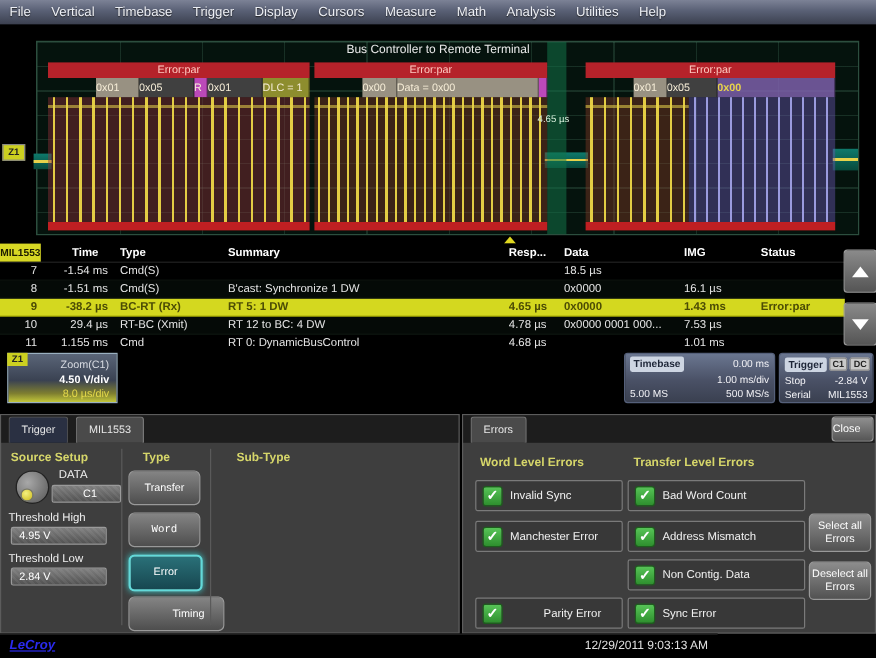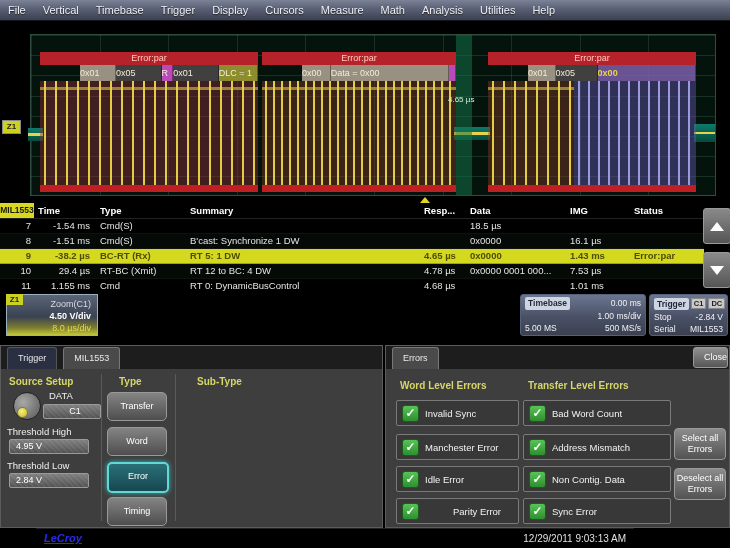--- a/index.html
+++ b/index.html
@@ -79,21 +79,21 @@
   .minibadge{background:#c9c9c9;color:#222;font-size:7.5px;font-weight:bold;padding:0 2px;
     border-radius:2px;margin-left:2px;border:1px solid #888;}
   
   .panel{position:absolute;top:345px;height:183px;background:#3e3e3e;border:1px solid #5c5c5c;box-sizing:border-box;}
   .lpanel{left:0;width:383px;} .rpanel{left:385px;width:345px;}
   .tabrow{position:absolute;top:-0px;left:0;right:0;height:23px;background:#1d1d1d;display:flex;align-items:flex-end;}
   .tab{height:21px;line-height:21px;padding:0 10px;font-size:9px;color:#e8e8e8;margin-left:6px;
     background:#2a3042;border:1px solid #555;border-bottom:none;border-radius:3px 3px 0 0;}
   .tab.active{background:#4a4a4a;border-color:#777;}
   .closebtn{position:absolute;right:2px;top:2px;width:33px;height:19px;border-radius:3px;border:1px solid #999;
-    background:linear-gradient(180deg,#909090,#565656);color:#fff;font-size:9px;text-align:right;line-height:19px;margin-left:22px;}
+    background:linear-gradient(180deg,#909090,#565656);color:#fff;font-size:9px;text-align:left;line-height:19px;margin-left:22px;}
   .grp-header{position:absolute;font-size:10px;font-weight:bold;color:#d6d66a;}
   .vdiv{position:absolute;top:28px;bottom:6px;width:1px;background:#5a5a5a;}
   .knob{position:absolute;width:26px;height:26px;border-radius:50%;border:1px solid #222;
     background:radial-gradient(circle at 35% 35%,#a8a8a8,#565656);}
   .knobdot{position:absolute;left:3px;bottom:1px;width:9px;height:9px;border-radius:50%;
     background:radial-gradient(circle at 40% 35%,#f5f080,#cbb918);border:1px solid #776;}
   .dlabel{position:absolute;font-size:9.5px;color:#f0f0f0;}
   .finput{position:absolute;height:15px;border-radius:2px;border:1px solid #9a9a9a;box-sizing:border-box;
     background:
       repeating-linear-gradient(45deg,rgba(255,255,255,.06) 0 2px,transparent 2px 4px),
@@ -108,21 +108,21 @@
   .cbox{width:15px;height:15px;margin:0 6px 0 5px;border-radius:3px;border:1px solid #1e5c1e;
     background:linear-gradient(180deg,#57c457,#2e8f2e);color:#fff;font-size:12px;font-weight:bold;
     text-align:center;line-height:14px;}
   .cbox::after{content:"✓";}
   .cblabel{font-size:9.5px;color:#f2f2f2;white-space:nowrap;}
   .sidebtn{position:absolute;left:288px;width:52px;border-radius:4px;border:1px solid #999;
     background:linear-gradient(180deg,#8c8c8c,#525252);color:#fff;font-size:9px;text-align:center;
     line-height:11px;padding:4px 1px;box-sizing:border-box;}
   
   .footer{position:absolute;top:528px;left:0;width:598px;height:20px;background:#000;
-    border-top:1px solid #222;margin-left:36px;}
+    border-top:1px solid #222;}
   .logo{position:absolute;left:8px;top:3px;font-size:11px;font-weight:bold;font-style:italic;
     color:#2a2aee;text-decoration:underline;}
   .timestamp{position:absolute;right:8px;top:4px;font-size:10px;color:#e0e0e0;}
 </style>
 </head>
 <body>
 
 <div id="screen">
 
   <div class="menu-bar">
@@ -134,20 +134,21 @@
     <span class="menu-item">Cursors</span>
     <span class="menu-item">Measure</span>
     <span class="menu-item">Math</span>
     <span class="menu-item">Analysis</span>
     <span class="menu-item">Utilities</span>
     <span class="menu-item">Help</span>
   </div>
 
   <div class="wave">
     <div class="plot"></div>
+    <div class="wave-title">Bus Controller to Remote Terminal</div>
     <div class="z1tag">Z1</div>
     <div class="tealseg" style="left:28px;top:107px;width:15px;"></div>
     <div class="tealseg" style="left:454px;top:106px;width:36px;"></div>
     <div class="tealseg" style="left:694px;top:103px;width:21px;height:18px;"></div>
     <div class="greenband"></div>
 
     <div class="packet" style="left:40px;width:218px;">
       <div class="errbar">Error:par</div>
       <div class="fields">
         <div class="field f-gray" style="width:44px;">0x01</div>
@@ -186,21 +187,21 @@
         </div>
       </div>
       <div class="botbar"></div>
     </div>
     <div class="trimarker"></div>
   </div>
 
   <div class="dtable">
     <div class="tgrid thead">
       <div class="badge cell">MIL1553</div>
-      <div class="cell" style="padding-left:4px;">Time</div>
+      <div class="cell" style="padding-left:4px;margin-left:22px;">Time</div>
       <div class="cell">Type</div>
       <div class="cell">Summary</div>
       <div class="cell">Resp...</div>
       <div class="cell">Data</div>
       <div class="cell">IMG</div>
       <div class="cell">Status</div>
     </div>
     <div class="tgrid trow">
       <div class="cell c-num">7</div>
         <div class="cell c-time">-1.54 ms</div>
@@ -308,44 +309,40 @@
     </div>
     <div class="dlabel" style="left:48px;top:44px;">DATA</div>
     <div class="finput" style="left:42px;top:58px;width:58px;text-align:center;">C1</div>
     <div class="dlabel" style="left:6px;top:80px;">Threshold High</div>
     <div class="finput" style="left:8px;top:93px;width:80px;">4.95 V</div>
     <div class="dlabel" style="left:6px;top:114px;">Threshold Low</div>
     <div class="finput" style="left:8px;top:127px;width:80px;">2.84 V</div>
     <div class="vdiv" style="left:100px;"></div>
     <div class="grp-header" style="left:118px;top:30px;">Type</div>
     <div class="typebtn" style="top:46px;">Transfer</div>
-    <div class="typebtn" style="top:81px;">Word</div>
+    <div class="typebtn" style="top:81px;font-family:Liberation Mono, monospace;">Word</div>
     <div class="typebtn selected" style="top:116px;">Error</div>
-    <div class="typebtn" style="top:151px;">Timing</div>
+    <div class="typebtn" style="top:151px;padding-left:20px;">Timing</div>
     <div class="vdiv" style="left:174px;"></div>
     <div class="grp-header" style="left:196px;top:30px;">Sub-Type</div>
   </div>
 
   <div class="panel rpanel">
     <div class="tabrow">
       <div class="tab active">Errors</div>
     </div>
     <div class="grp-header" style="left:14px;top:34px;">Word Level Errors</div>
     <div class="cbrow" style="left:10px;top:54px;width:123px;">
       <div class="cbox"></div>
       <div class="cblabel">Invalid Sync</div>
     </div>
     <div class="cbrow" style="left:10px;top:88px;width:123px;">
       <div class="cbox"></div>
       <div class="cblabel">Manchester Error</div>
     </div>
-    <div class="cbrow" style="left:10px;top:120px;width:123px;">
-      <div class="cbox"></div>
-      <div class="cblabel">Idle Error</div>
-    </div>
     <div class="cbrow" style="left:10px;top:152px;width:123px;gap:28px;">
       <div class="cbox"></div>
       <div class="cblabel">Parity Error</div>
     </div>
     <div class="grp-header" style="left:142px;top:34px;">Transfer Level Errors</div>
     <div class="cbrow" style="left:137px;top:54px;width:148px;">
       <div class="cbox"></div>
       <div class="cblabel">Bad Word Count</div>
     </div>
     <div class="cbrow" style="left:137px;top:88px;width:148px;">

